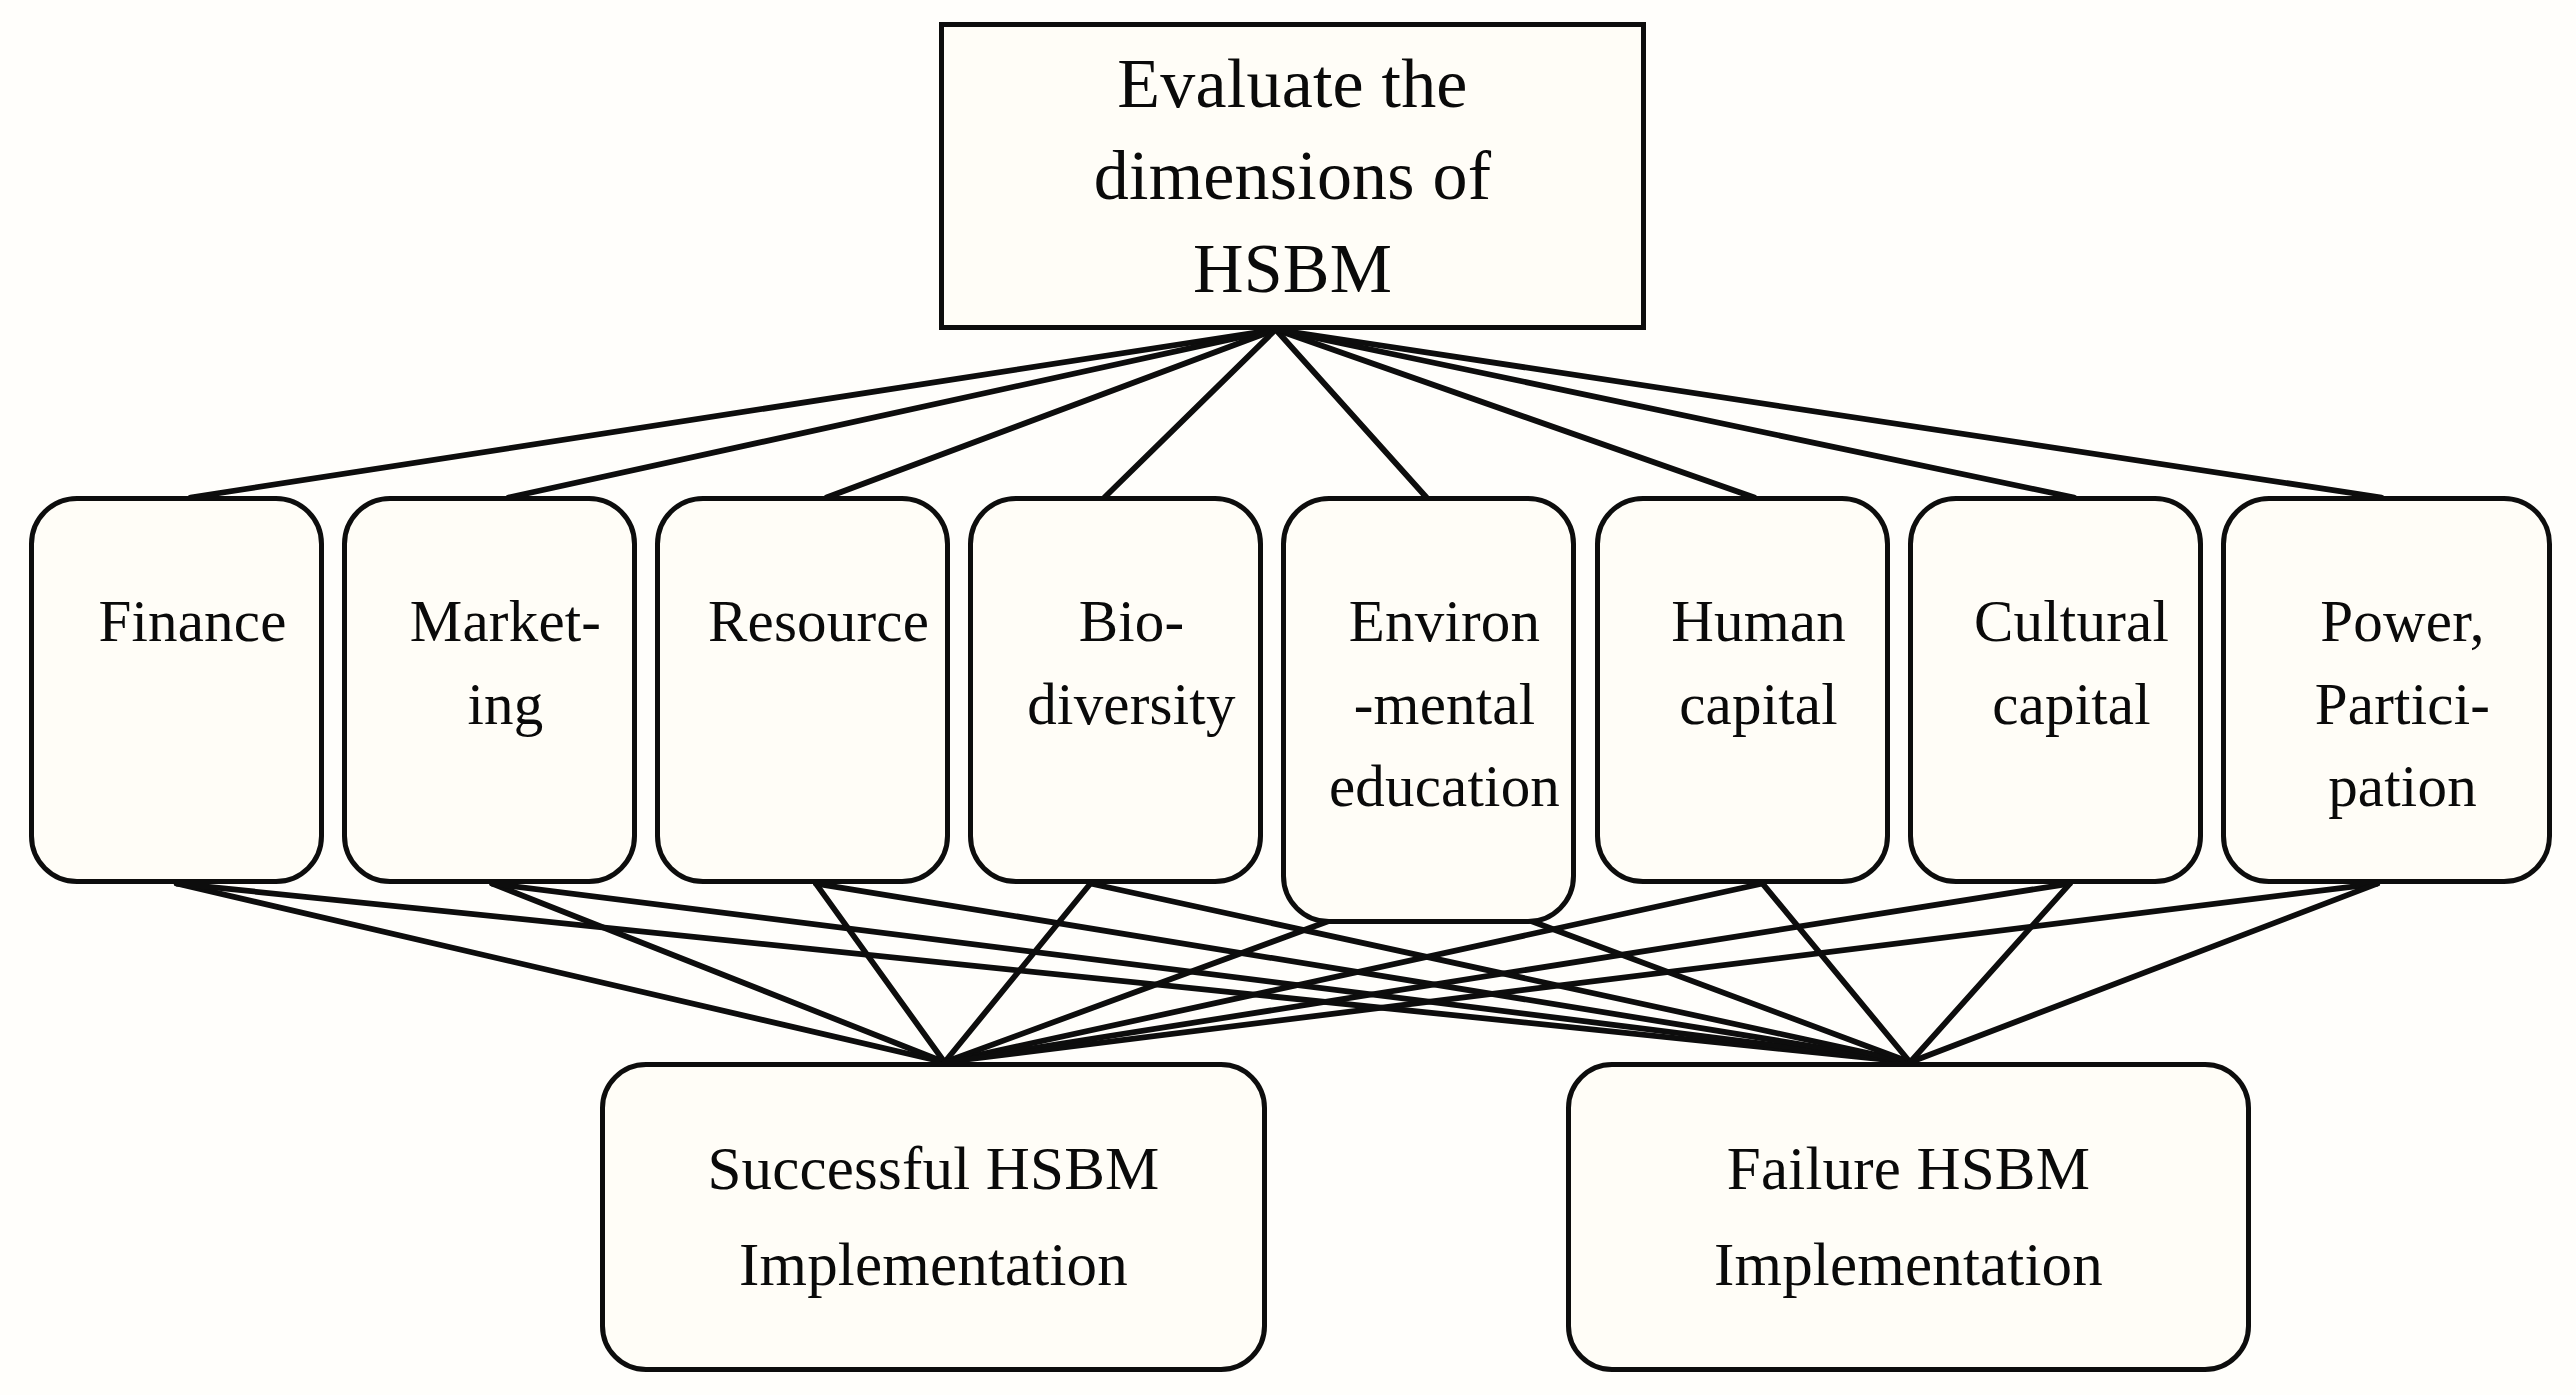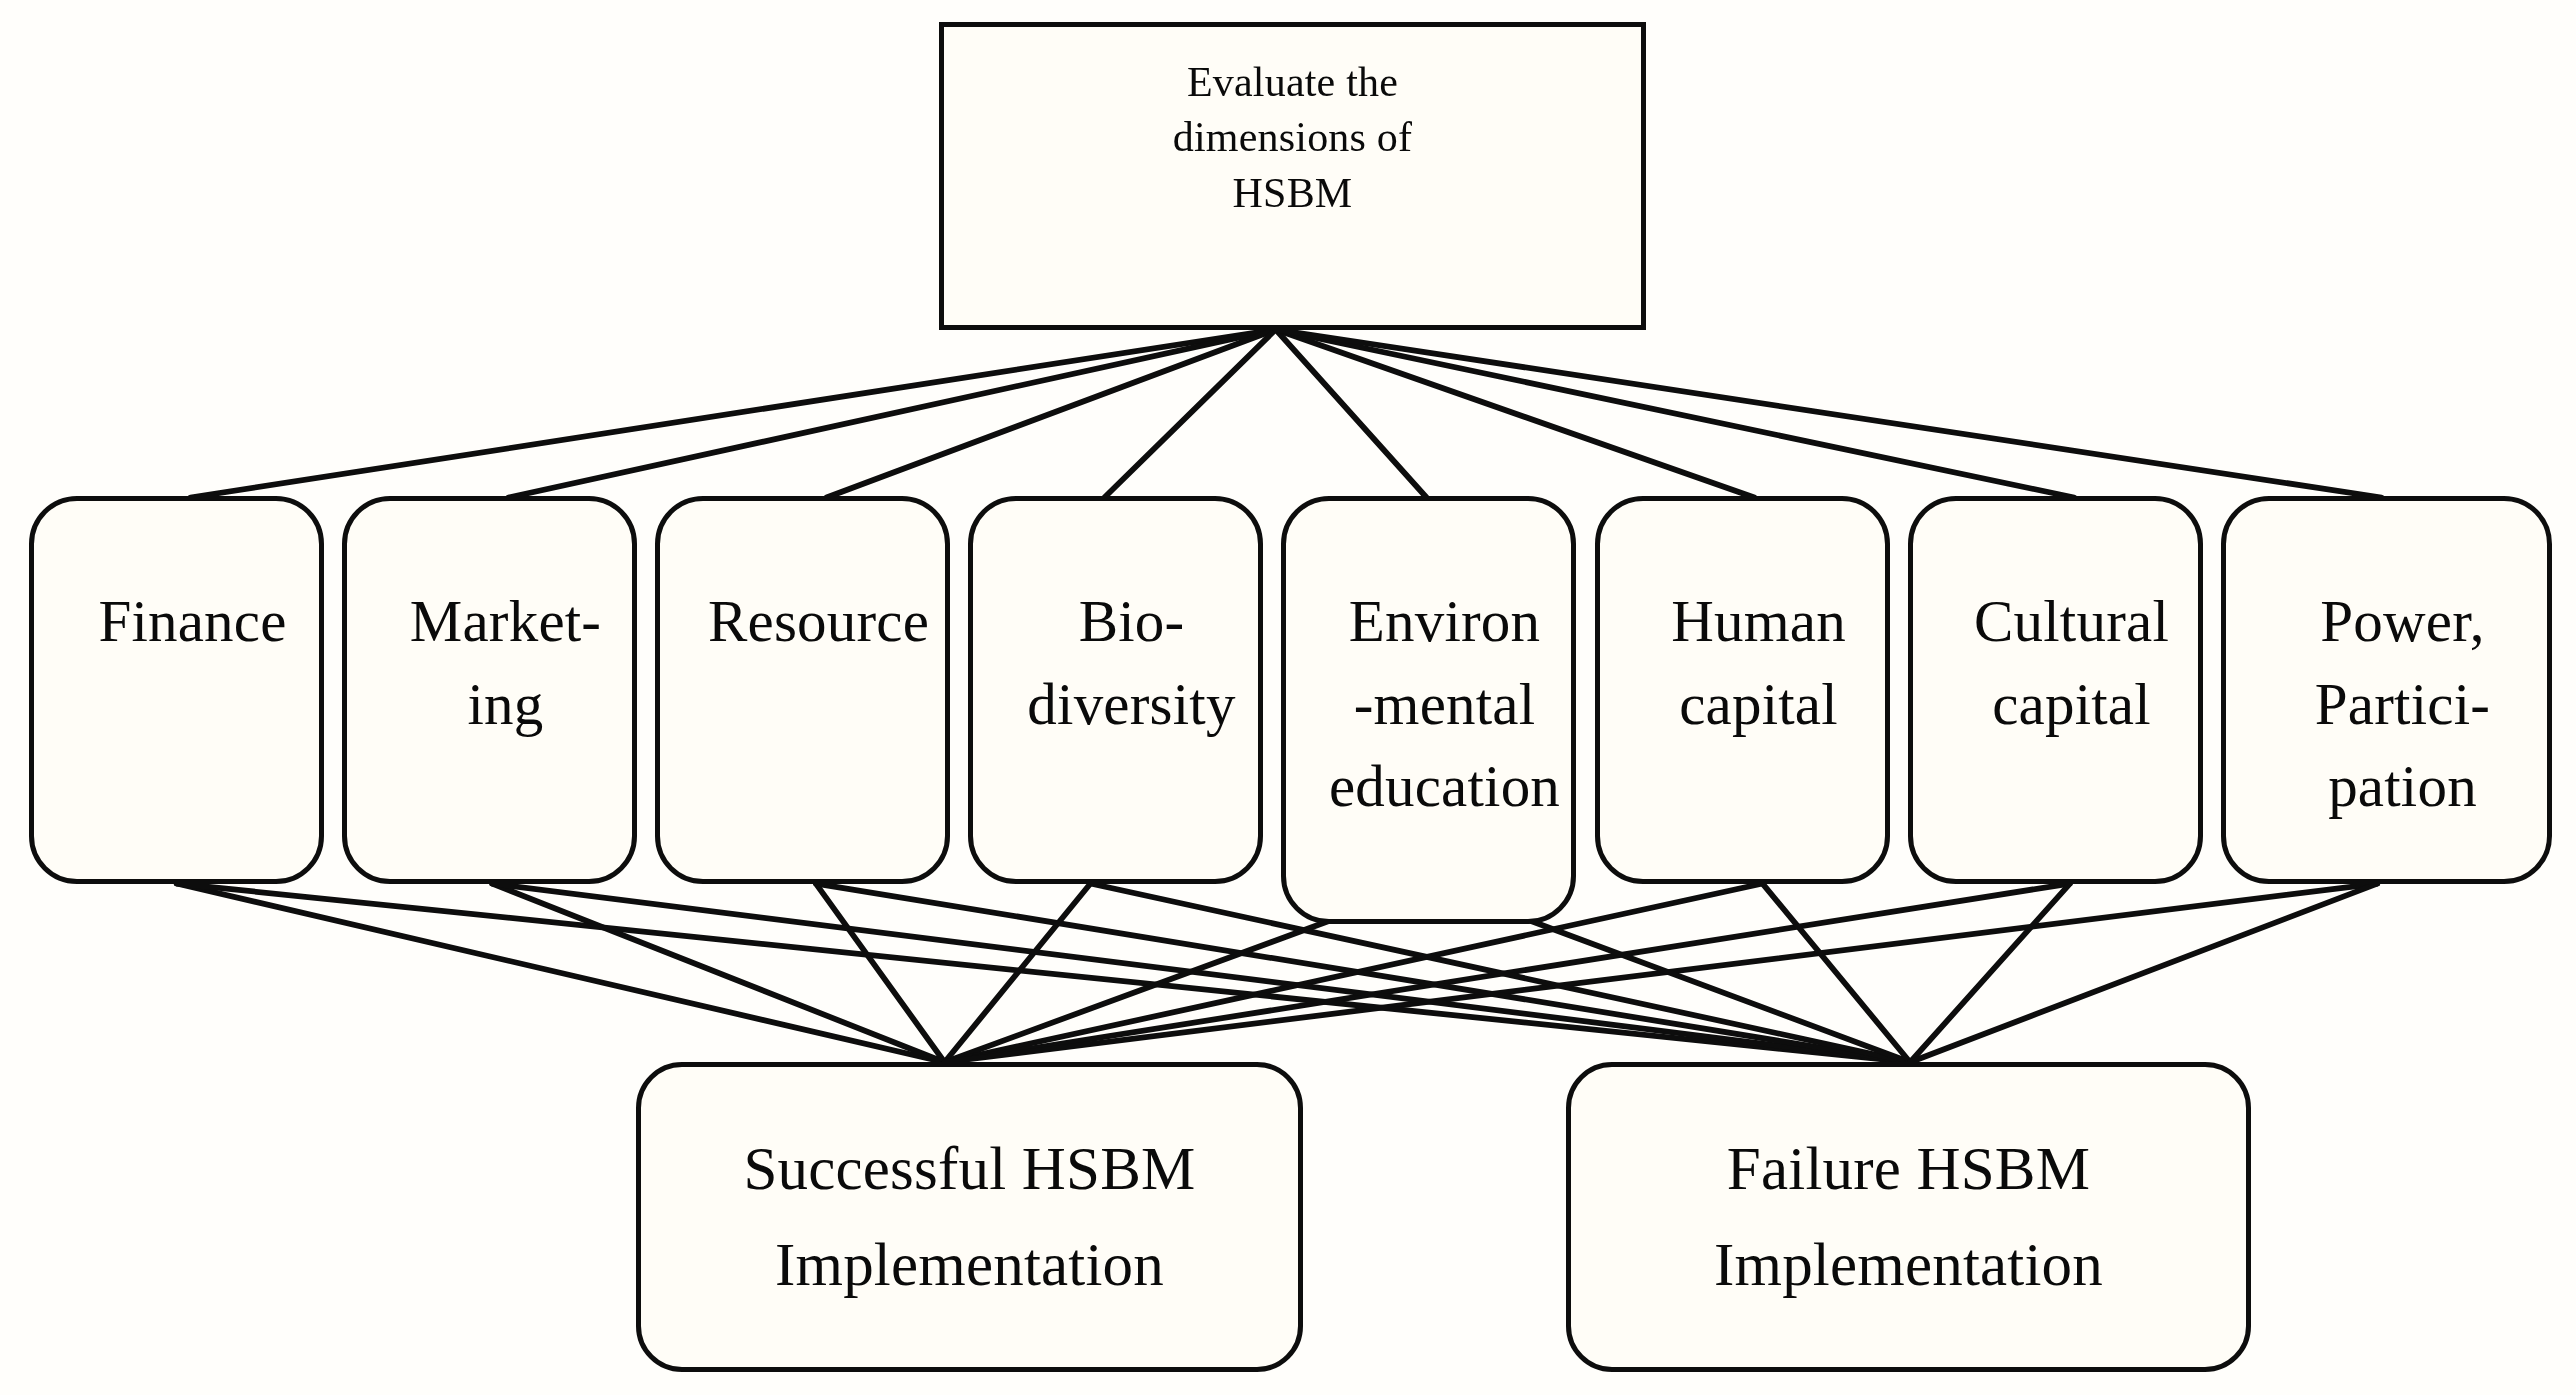--- a/index.html
+++ b/index.html
@@ -37,22 +37,22 @@
     width:100%;
     line-height:1.30;
     letter-spacing:0.2px;
   }
   
   #root-node{
     border-radius:0;
     align-items:flex-start;
   }
   #root-node .lbl{
-    font-size:42px;
-    padding-top:28px;
+    font-size:70px;
+    padding-top:11px;
     line-height:1.32;
   }
   .dim-node{
     border-radius:48px;
     align-items:flex-start;
     padding-left:32px;
   }
   .dim-node .lbl{
     font-size:59px;
     padding-top:79px;
@@ -138,21 +138,21 @@
   </div>
 
   <div class="node dim-node" style="left:1908px;top:496px;width:295px;height:388px;">
     <span class="lbl">Cultural<br>capital</span>
   </div>
 
   <div class="node dim-node" style="left:2221px;top:496px;width:331px;height:388px;">
     <span class="lbl">Power,<br>Partici-<br>pation</span>
   </div>
 
-  <div class="node outcome-node" style="left:636px;top:1062px;width:667px;height:310px;">
+  <div class="node outcome-node" style="left:600px;top:1062px;width:667px;height:310px;">
     <span class="lbl">Successful HSBM<br>Implementation</span>
   </div>
 
   <div class="node outcome-node" style="left:1566px;top:1062px;width:685px;height:310px;">
     <span class="lbl">Failure HSBM<br>Implementation</span>
   </div>
 
 </div>
 
 

